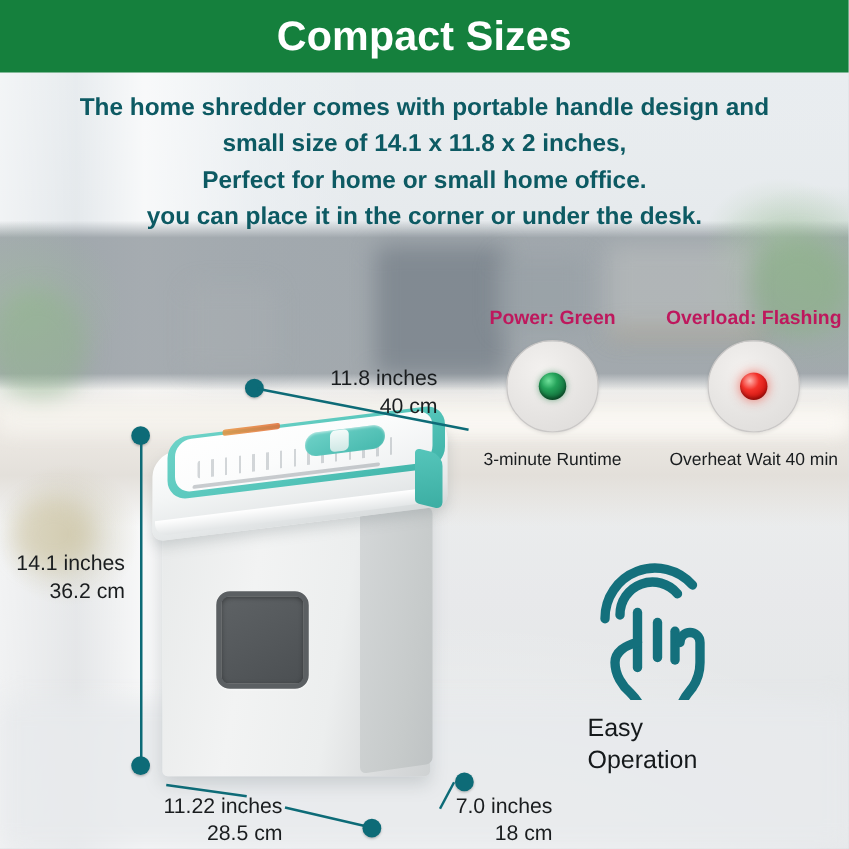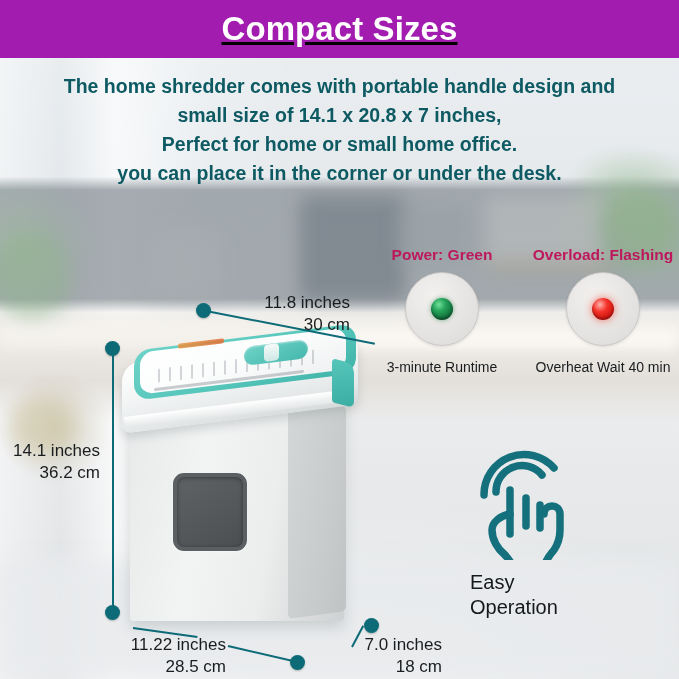--- a/index.html
+++ b/index.html
@@ -49,22 +49,22 @@
   .plantR{left:600px;top:190px;width:78px;height:78px;background:rgba(138,176,132,.5);border-radius:50%;}
   .plantL{left:-8px;top:232px;width:78px;height:92px;background:rgba(140,178,136,.42);border-radius:50%;}
   .potL{left:10px;top:398px;width:66px;height:58px;background:rgba(206,196,160,.5);border-radius:50%;}
   .deskedge{left:0;top:322px;width:679px;height:26px;background:rgba(248,246,242,.6);filter:blur(7px);}
   .deskedge2{left:330px;top:330px;width:349px;height:18px;background:rgba(252,250,246,.75);filter:blur(6px);}
   .floor{left:0;top:560px;width:679px;height:119px;background:rgba(232,234,236,.85);filter:blur(10px);}
 
   
   .header{
     position:absolute;left:0;top:0;width:679px;height:58px;
-    background:#a21caf;
-    display:flex;align-items:center;justify-content:center;text-decoration:underline;
+    background:#15803d;
+    display:flex;align-items:center;justify-content:center;
   }
   .header h1{
     margin:0;
     color:#ffffff;
     font-size:33px;
     font-weight:bold;
     letter-spacing:.1px;
     font-family:"Liberation Sans", sans-serif;
   }
 
@@ -221,21 +221,21 @@
   <div class="bg-blurobj deskedge"></div>
   <div class="bg-blurobj deskedge2"></div>
   <div class="bg-blurobj floor"></div>
 
   <div class="header">
     <h1>Compact Sizes</h1>
   </div>
 
   <div class="intro">
     <div>The home shredder comes with portable handle design and</div>
-    <div>small size of 14.1 x 20.8 x 7 inches,</div>
+    <div>small size of 14.1 x 11.8 x 2 inches,</div>
     <div>Perfect for home or small home office.</div>
     <div>you can place it in the corner or under the desk.</div>
   </div>
 
   <div class="shredder">
     <div class="sh-bin"></div>
     <div class="sh-bin-side"></div>
     <div class="sh-window"></div>
     <div class="sh-head"></div>
     <div class="sh-topmint"></div>
@@ -246,21 +246,21 @@
     <div class="sh-knob"></div>
     <div class="sh-slot"></div>
     <div class="sh-lip"></div>
     <div class="sh-mintside"></div>
   </div>
 
   <div class="dot" style="left:196px;top:303px;"></div>
   <div class="line" style="left:206px;top:310px;width:172px;transform:rotate(11deg);"></div>
   <div class="calloutlabel ta-right" style="left:210px;top:292px;width:140px;">
     <div>11.8 inches</div>
-    <div>30 cm</div>
+    <div>40 cm</div>
   </div>
 
   <div class="dot" style="left:105px;top:341px;"></div>
   <div class="vline" style="left:111.5px;top:352px;height:262px;"></div>
   <div class="calloutlabel ta-right" style="left:-18px;top:440px;width:118px;">
     <div>14.1 inches</div>
     <div>36.2 cm</div>
   </div>
 
   <div class="dot" style="left:105px;top:605px;"></div>

